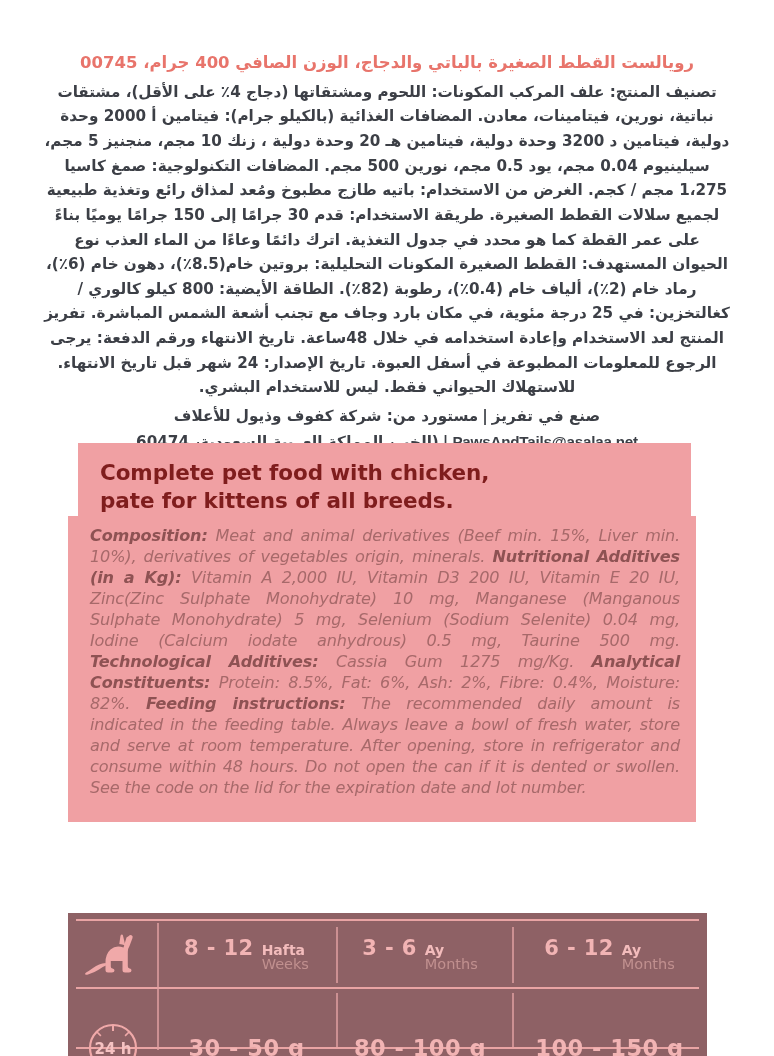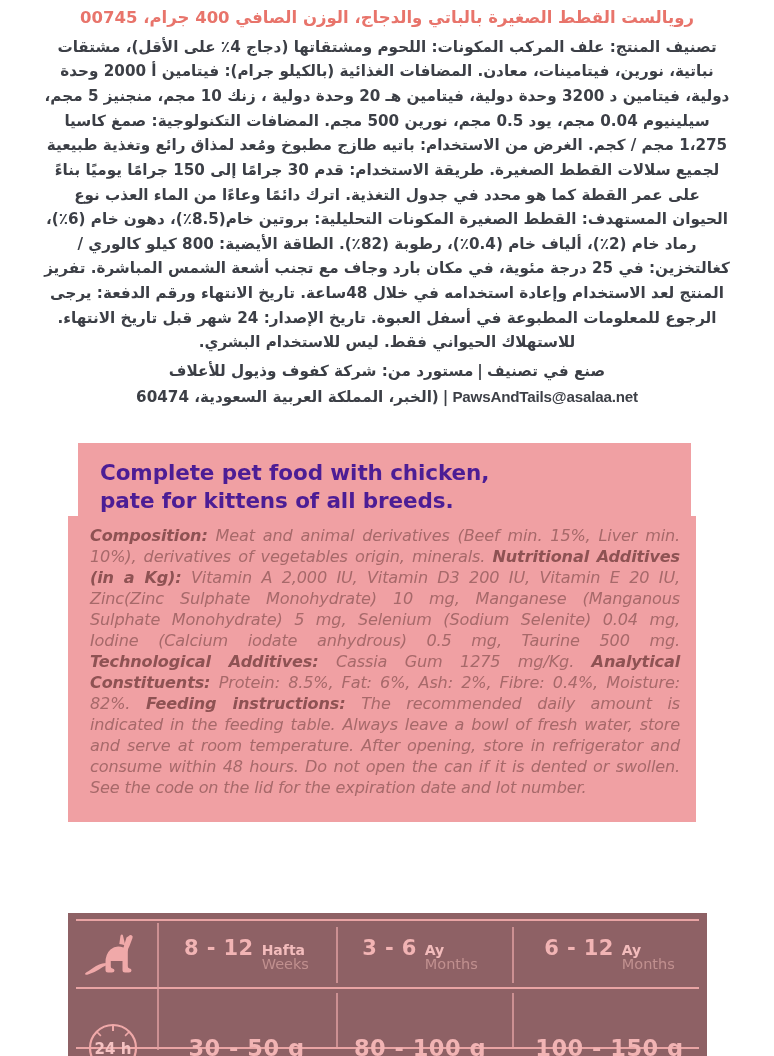--- a/index.html
+++ b/index.html
@@ -14,20 +14,21 @@
     overflow: hidden;
     position: relative;
   }
 
   
   .arabic-section {
     direction: rtl;
     text-align: center;
     padding: 6px 18px 0 18px;
     box-sizing: border-box;
+    margin-top: 45px;
   }
   .ar-title {
     color: #e8746b;
     font-family: "DejaVu Sans", "Liberation Sans", sans-serif;
     font-size: 16.5px;
     font-weight: bold;
     line-height: 1.5;
     letter-spacing: -0.2px;
     margin: 0 0 4px 0;
   }
@@ -76,21 +77,21 @@
     width: 774px;
   }
   .pink-head {
     background: #f0a0a3;
     margin-left: 78px;
     width: 613px;
     padding: 16px 0 2px 22px;
     box-sizing: border-box;
   }
   .headline {
-    color: #4c1d95;
+    color: #7f1d1d;
     font-size: 21.5px;
     font-weight: 600;
     line-height: 1.29;
     letter-spacing: -0.1px;
     margin: 0;
     font-family: "DejaVu Sans", "Liberation Sans", sans-serif;
   }
   .pink-body {
     background: #f0a0a3;
     margin-left: 68px;
@@ -206,21 +207,21 @@
   }
   .icon-svg { display: block; }
 </style>
 </head>
 <body>
 
 <div class="arabic-section">
   <div class="ar-title">رويالست القطط الصغيرة بالباتي والدجاج، الوزن الصافي 400 جرام، 00745</div>
   <div class="ar-body">تصنيف المنتج: علف المركب المكونات: اللحوم ومشتقاتها (دجاج 4٪ على الأقل)، مشتقات نباتية، نورين، فيتامينات، معادن. المضافات الغذائية (بالكيلو جرام): فيتامين أ 2000 وحدة دولية، فيتامين د 3200 وحدة دولية، فيتامين هـ 20 وحدة دولية ، زنك 10 مجم، منجنيز 5 مجم، سيلينيوم 0.04 مجم، يود 0.5 مجم، نورين 500 مجم. المضافات التكنولوجية: صمغ كاسيا 1،275 مجم / كجم. الغرض من الاستخدام: باتيه طازج مطبوخ ومُعد لمذاق رائع وتغذية طبيعية لجميع سلالات القطط الصغيرة. طريقة الاستخدام: قدم 30 جرامًا إلى 150 جرامًا يوميًا بناءً على عمر القطة كما هو محدد في جدول التغذية. اترك دائمًا وعاءًا من الماء العذب نوع الحيوان المستهدف: القطط الصغيرة المكونات التحليلية: بروتين خام(8.5٪)، دهون خام (6٪)، رماد خام (2٪)، ألياف خام (0.4٪)، رطوبة (82٪). الطاقة الأيضية: 800 كيلو كالوري / كغالتخزين: في 25 درجة مئوية، في مكان بارد وجاف مع تجنب أشعة الشمس المباشرة. تفريز المنتج لعد الاستخدام وإعادة استخدامه في خلال 48ساعة. تاريخ الانتهاء ورقم الدفعة: يرجى الرجوع للمعلومات المطبوعة في أسفل العبوة. تاريخ الإصدار: 24 شهر قبل تاريخ الانتهاء. للاستهلاك الحيواني فقط. ليس للاستخدام البشري.</div>
   <div class="ar-origin">
-    <span>صنع في تصنيف</span><span class="sep">|</span><span>مستورد من: شركة كفوف وذيول للأعلاف</span>
+    <span>صنع في تفريز</span><span class="sep">|</span><span>مستورد من: شركة كفوف وذيول للأعلاف</span>
   </div>
   <div class="ar-contact">
     <span class="email">PawsAndTails@asalaa.net</span><span class="sep">|</span><span>(الخبر، المملكة العربية السعودية، 60474</span>
   </div>
 </div>
 
 <div id="pink-wrap">
   <div class="pink-head">
     <div class="headline">Complete pet food with chicken,</div>
     <div class="headline">pate for kittens of all breeds.</div>

